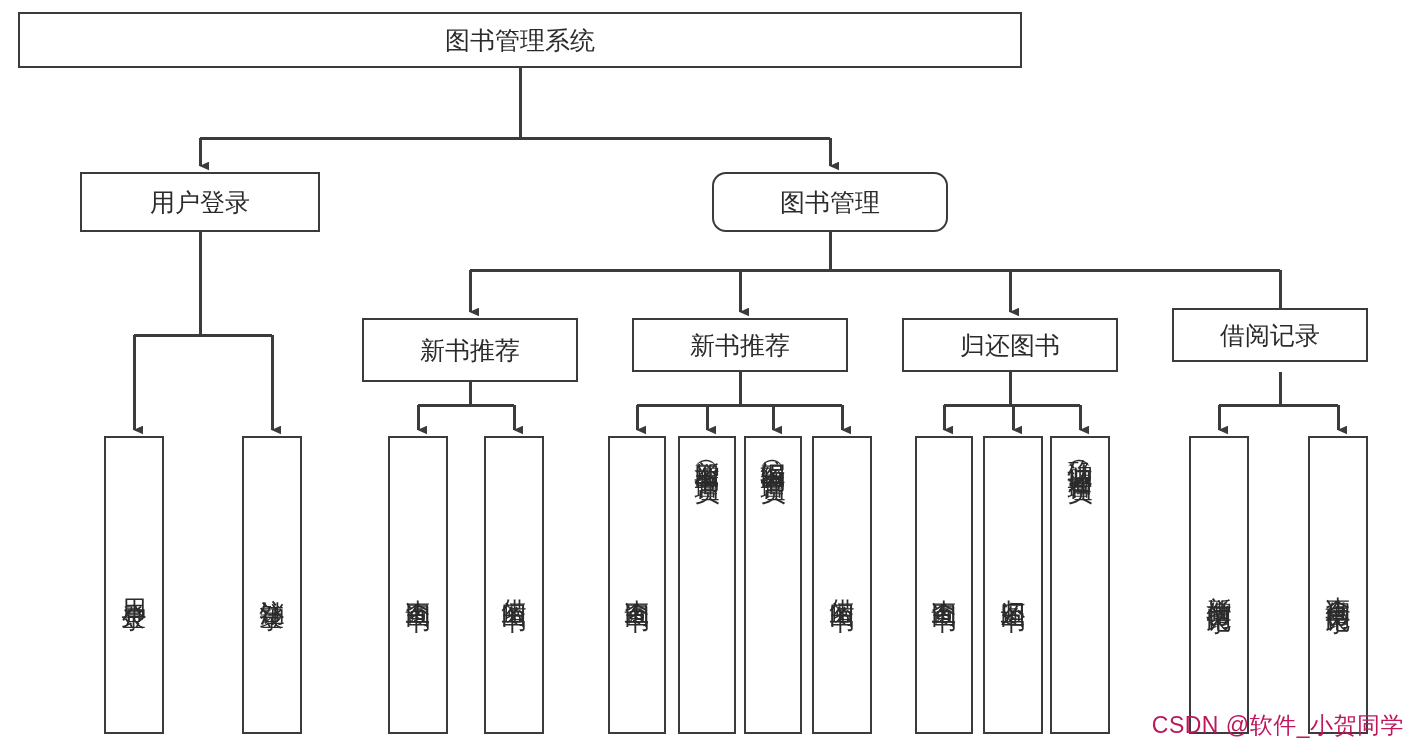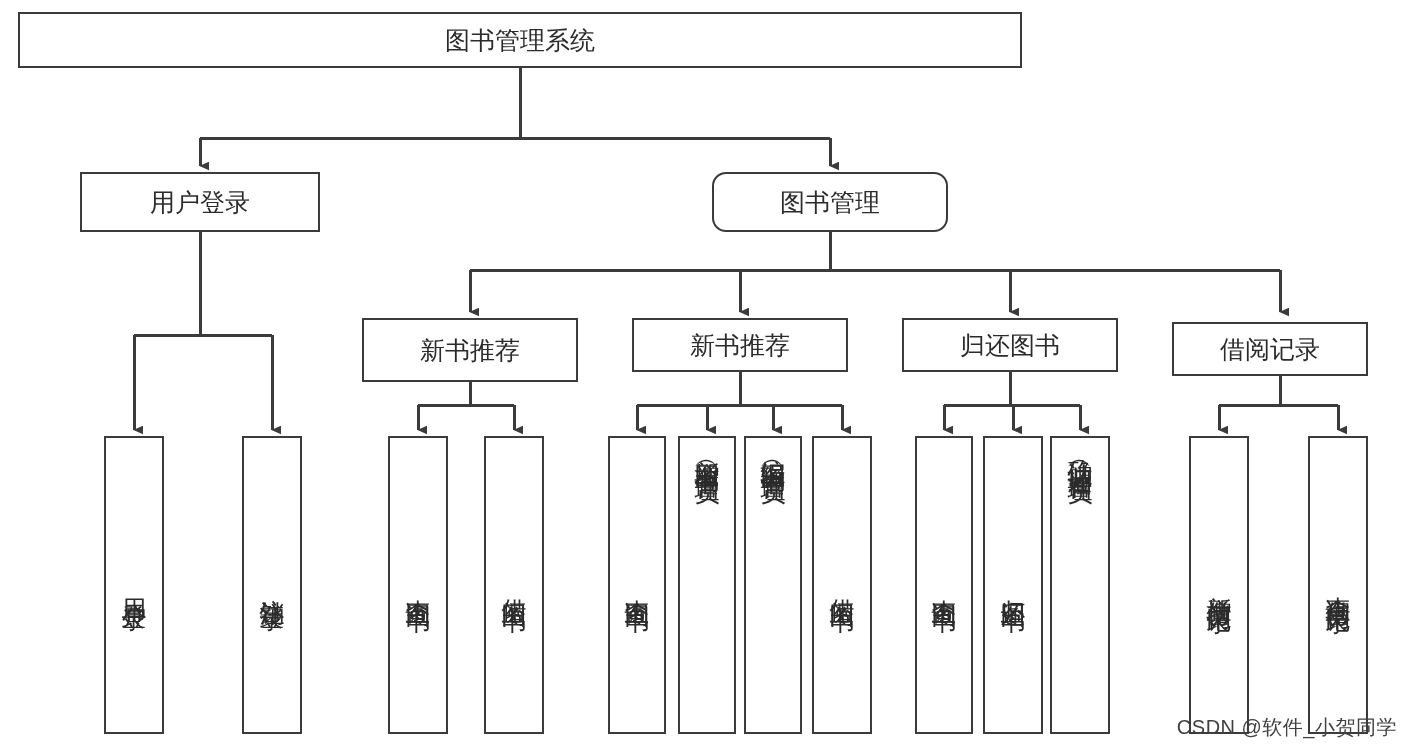--- a/index.html
+++ b/index.html
@@ -56,24 +56,24 @@
     font-size: 25px;
     letter-spacing: 3px;
     line-height: 1;
   }
   .node.vertical.centered {
     align-items: center;
     padding-top: 0;
   }
   #watermark {
     position: absolute;
-    right: 8px;
+    right: 1px;
     bottom: 6px;
-    font-size: 20px;
-    color: #404040;
+    font-size: 23px;
+    color: #be185d;
     letter-spacing: 0.5px;
     white-space: nowrap;
     pointer-events: none;
   }
 </style>
 </head>
 <body>
 
 <div id="diagram-root">
 
@@ -140,21 +140,21 @@
 
   <div class="node horizontal" style="left:362px; top:318px; width:216px; height:64px;">
     <span class="label">新书推荐</span>
   </div>
   <div class="node horizontal" style="left:632px; top:318px; width:216px; height:54px;">
     <span class="label">新书推荐</span>
   </div>
   <div class="node horizontal" style="left:902px; top:318px; width:216px; height:54px;">
     <span class="label">归还图书</span>
   </div>
-  <div class="node horizontal" style="left:1172px; top:322px; width:196px; height:54px;">
+  <div class="node horizontal" style="left:1172px; top:308px; width:196px; height:54px;">
     <span class="label">借阅记录</span>
   </div>
 
   <div class="node vertical centered" style="left:104px; top:436px; width:60px; height:298px;">
     <span class="label">用户登录</span>
   </div>
   <div class="node vertical centered" style="left:242px; top:436px; width:60px; height:298px;">
     <span class="label">注销登录</span>
   </div>
   <div class="node vertical centered" style="left:388px; top:436px; width:60px; height:298px;">

